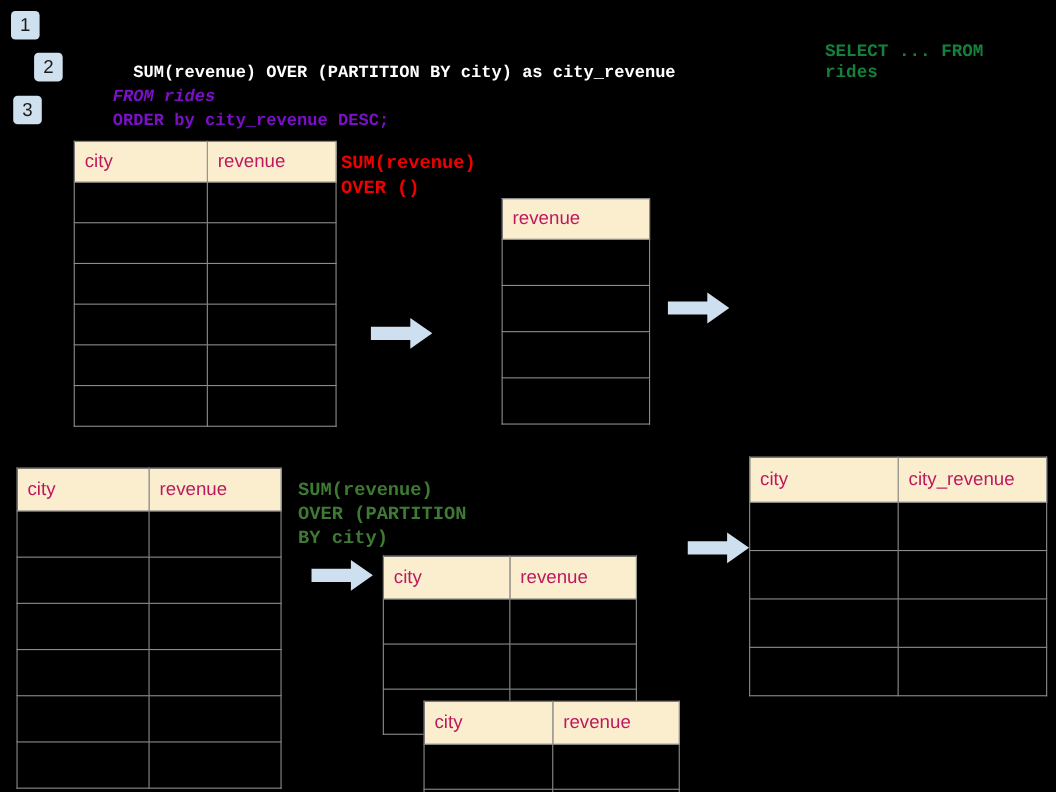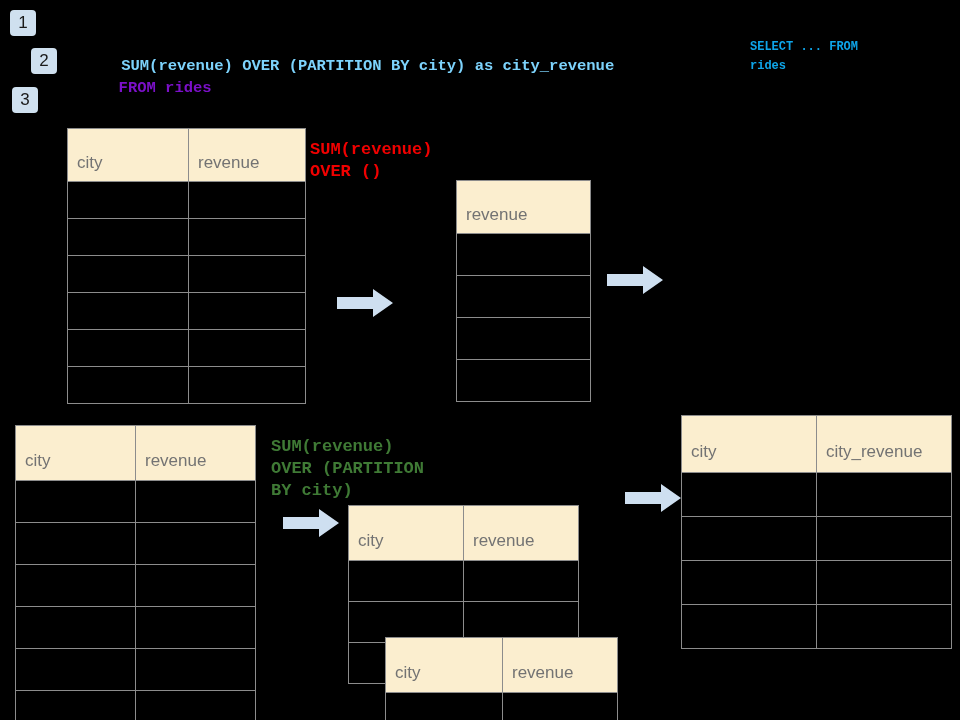--- a/index.html
+++ b/index.html
@@ -34,58 +34,58 @@
   .sql {
     position: absolute;
     font-family: "Liberation Mono", monospace;
     font-size: 15.5px;
     font-weight: bold;
     white-space: pre;
     letter-spacing: 0px;
   }
   .sql-purple { color: #7B10C8; }
   .sql-red    { color: #F00000; }
-  .sql-green  { color: #7dd3fc; }
+  .sql-green  { color: #ffffff; }
 
   .note {
     position: absolute;
     font-family: "Liberation Mono", monospace;
     font-size: 17px;
     font-weight: bold;
     white-space: pre;
     line-height: 22px;
   }
   .note-red    { color: #F00000; }
   .note-green  { color: #3F7A35; }
   .note-purple {
-    color: #0ea5e9;
-    font-size: 12px;
+    color: #15803d;
+    font-size: 16px;
     line-height: 19px;
   }
 
   
   .tbl {
     position: absolute;
     border-collapse: collapse;
     table-layout: fixed;
     background: #000000;
   }
   .tbl th, .tbl td {
     border: 1px solid #8C8C8C;
     padding: 0;
     margin: 0;
   }
   .tbl th {
     background: #FBEECF;
-    color: #737373;
+    color: #be185d;
     font-family: "Liberation Sans", sans-serif;
     font-weight: normal;
     font-size: 17px;
     text-align: left;
-    padding: 16px 0 0 9px;
+    padding: 0 0 0 9px;
   }
   .tbl td {
     background: #000000;
   }
 
   
   .arrow {
     position: absolute;
     width: 56px;
     height: 30px;
@@ -94,21 +94,22 @@
 </head>
 <body>
 
 <div id="canvas">
 
   <div class="badge" style="left:10px; top:10px;">1</div>
   <div class="badge" style="left:31px; top:48px;">2</div>
   <div class="badge" style="left:12px; top:87px;">3</div>
 
   <div class="sql sql-green" style="left:84px; top:57px;">    SUM(revenue) OVER (PARTITION BY city) as city_revenue</div>
-  <div class="sql sql-purple" style="left:100px; top:79px;">  FROM rides</div>
+  <div class="sql sql-purple" style="left:84px; top:79px;font-style:italic;">  FROM rides</div>
+  <div class="sql sql-purple" style="left:84px; top:101px;">  ORDER by city_revenue DESC;</div>
 
   <div class="note note-purple" style="left:750px; top:38px;">SELECT ... FROM
 rides</div>
 
   <div class="note note-red" style="left:310px; top:139px;">SUM(revenue)
 OVER ()</div>
 
   <div class="note note-green" style="left:271px; top:436px;">SUM(revenue)
 OVER (PARTITION
 BY city)</div>

